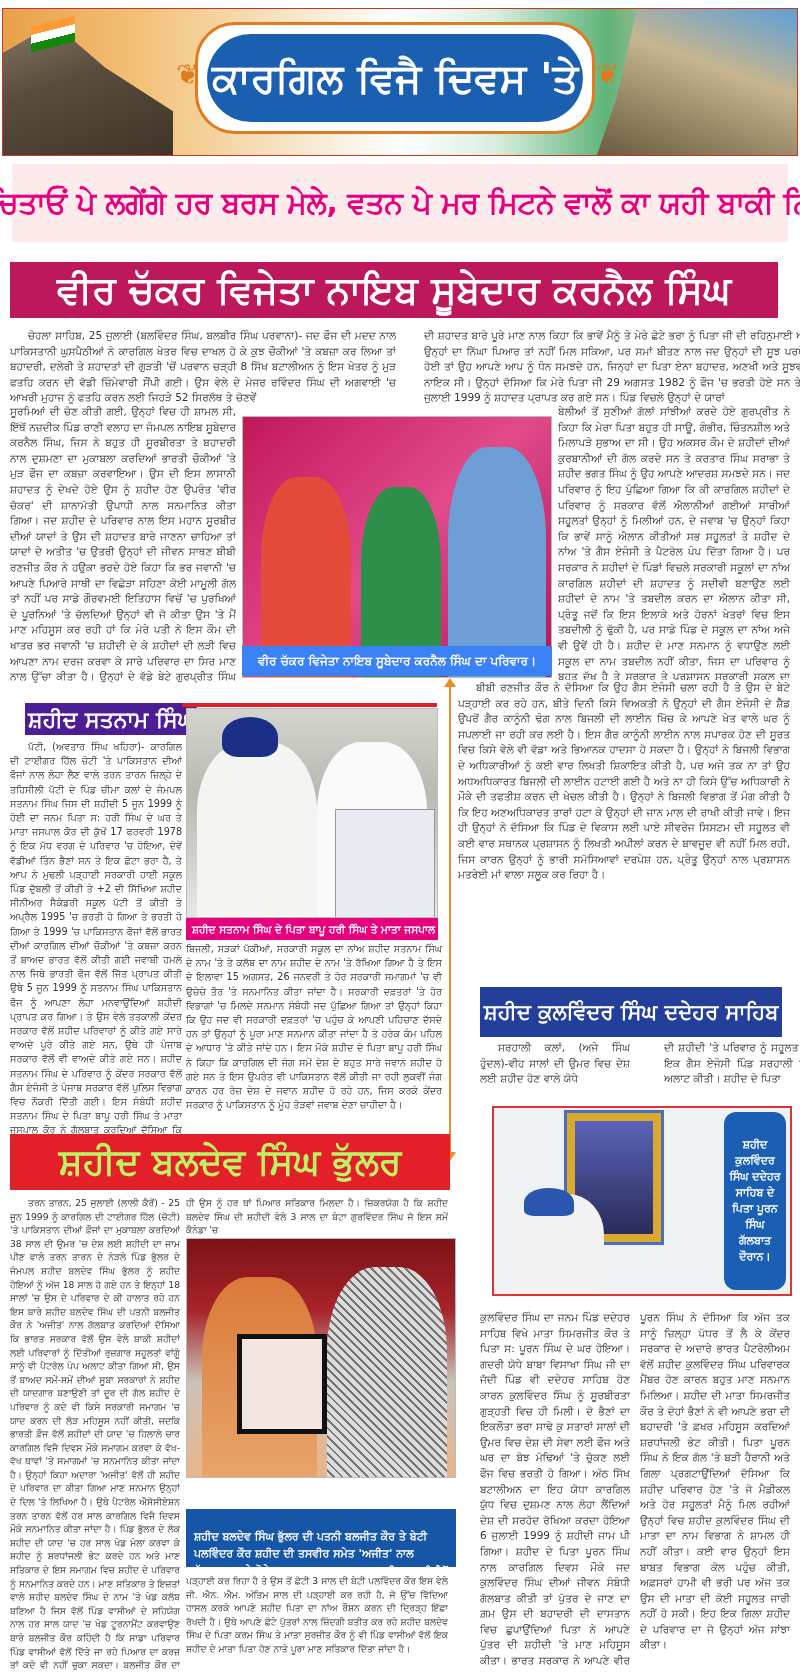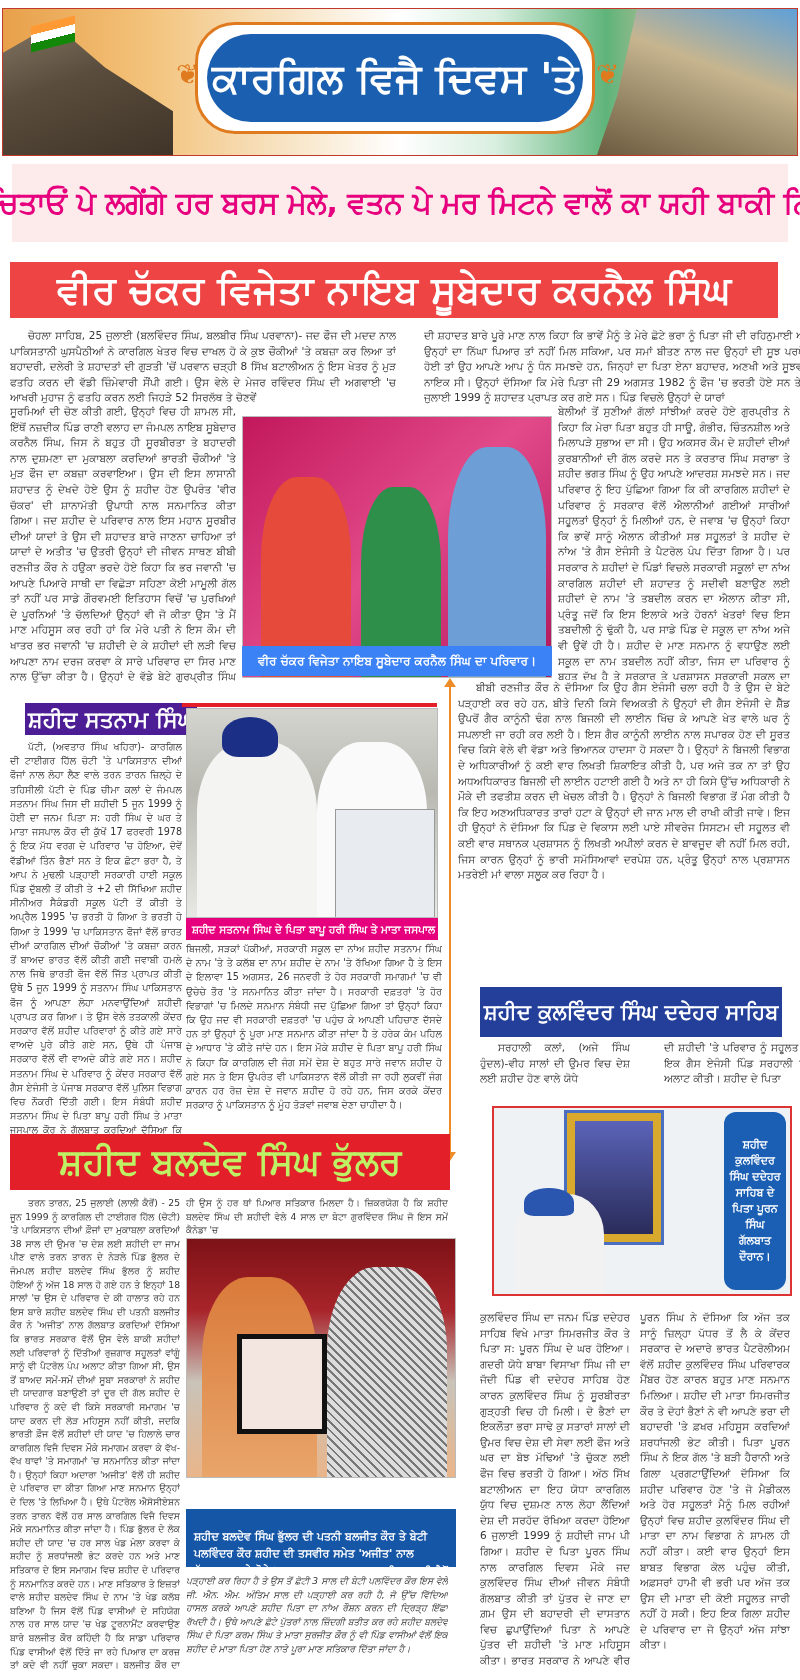--- a/index.html
+++ b/index.html
@@ -15,21 +15,21 @@
   .flag-l { left: 28px; top: 12px; width: 44px; height: 26px; background: linear-gradient(180deg, #ff9933 33%, #fff 33% 66%, #138808 66%); transform: skewY(-14deg); }
   .scene-r { right: 0; top: 0; width: 200px; height: 146px; background: linear-gradient(200deg, #5ea0d8 0%, #c6b58f 40%, #6b5a3e 100%); clip-path: polygon(20% 0, 100% 0, 100% 100%, 0 100%, 10% 60%); }
   #banner-frame { left: 195px; top: 22px; width: 400px; height: 112px; border: 3px solid #e07a1f; border-radius: 40px; background: #fff; }
   #banner-pill { left: 207px; top: 34px; width: 376px; height: 88px; background: #1b5fb0; border-radius: 44px; color: #fff; font-size: 40px; font-weight: bold; display: flex; align-items: center; justify-content: center; }
   .flourish { top: 58px; color: #e07a1f; font-size: 28px; }
 
   
   #tagline { left: 12px; top: 164px; width: 776px; height: 78px; background: #fdeaea; color: #e6007e; font-size: 30px; font-weight: bold; display: flex; align-items: center; justify-content: center; white-space: nowrap; letter-spacing: -0.5px; }
 
   
-  #veer-head { left: 10px; top: 262px; width: 768px; height: 56px; background: #ef4444; color: #fff; font-size: 38px; font-weight: bold; display: flex; align-items: center; justify-content: center; white-space: nowrap; }
+  #veer-head { left: 10px; top: 262px; width: 768px; height: 56px; background: #be185d; color: #fff; font-size: 38px; font-weight: bold; display: flex; align-items: center; justify-content: center; white-space: nowrap; }
 
   
   .photo { overflow: hidden; border: 1px solid #bbb; }
   #photo-family { left: 242px; top: 416px; width: 310px; height: 262px; background: linear-gradient(135deg, #c2185b, #e24a8a 50%, #b0155a); }
   .person { position: absolute; bottom: 0; border-radius: 40% 40% 0 0; }
   #family-caption { left: 242px; top: 646px; width: 310px; height: 30px; background: #3b82f6; color: #fff; font-size: 12px; font-weight: bold; display: flex; align-items: center; justify-content: center; white-space: nowrap; }
 
   #satnam-head { left: 25px; top: 703px; width: 172px; height: 32px; background: #4c1d95; color: #fff; font-size: 22px; font-weight: bold; display: flex; align-items: center; justify-content: center; }
   #satnam-redline { left: 182px; top: 703px; width: 255px; height: 4px; background: #e3202a; }
   #photo-satnam { left: 186px; top: 708px; width: 252px; height: 210px; background: linear-gradient(180deg, #d5d5d0 0%, #b9b9b2 40%, #e8e8e4 100%); }
@@ -128,26 +128,26 @@
 </div>
 <div class="abs txt" style="left:640px; top:1310px; width:150px; height:360px; font-size:10.5px;">
   <p style="text-indent:0">ਪੂਰਨ ਸਿੰਘ ਨੇ ਦੱਸਿਆ ਕਿ ਅੱਜ ਤਕ ਸਾਨੂੰ ਜ਼ਿਲ੍ਹਾ ਪੱਧਰ ਤੋਂ ਲੈ ਕੇ ਕੇਂਦਰ ਸਰਕਾਰ ਦੇ ਅਦਾਰੇ ਭਾਰਤ ਪੈਟਰੋਲੀਅਮ ਵੱਲੋਂ ਸ਼ਹੀਦ ਕੁਲਵਿੰਦਰ ਸਿੰਘ ਪਰਿਵਾਰਕ ਮੈਂਬਰ ਹੋਣ ਕਾਰਨ ਬਹੁਤ ਮਾਣ ਸਨਮਾਨ ਮਿਲਿਆ। ਸ਼ਹੀਦ ਦੀ ਮਾਤਾ ਸਿਮਰਜੀਤ ਕੌਰ ਤੇ ਦੋਹਾਂ ਭੈਣਾਂ ਨੇ ਵੀ ਆਪਣੇ ਭਰਾ ਦੀ ਬਹਾਦਰੀ 'ਤੇ ਫ਼ਖਰ ਮਹਿਸੂਸ ਕਰਦਿਆਂ ਸ਼ਰਧਾਂਜਲੀ ਭੇਟ ਕੀਤੀ। ਪਿਤਾ ਪੂਰਨ ਸਿੰਘ ਨੇ ਇਕ ਗੱਲ 'ਤੇ ਬੜੀ ਹੈਰਾਨੀ ਅਤੇ ਗਿਲਾ ਪ੍ਰਗਟਾਉਂਦਿਆਂ ਦੱਸਿਆ ਕਿ ਸ਼ਹੀਦ ਪਰਿਵਾਰ ਹੋਣ 'ਤੇ ਜੋ ਮੈਡੀਕਲ ਅਤੇ ਹੋਰ ਸਹੂਲਤਾਂ ਮੈਨੂੰ ਮਿਲ ਰਹੀਆਂ ਉਨ੍ਹਾਂ ਵਿਚ ਸ਼ਹੀਦ ਕੁਲਵਿੰਦਰ ਸਿੰਘ ਦੀ ਮਾਤਾ ਦਾ ਨਾਮ ਵਿਭਾਗ ਨੇ ਸ਼ਾਮਲ ਹੀ ਨਹੀਂ ਕੀਤਾ। ਕਈ ਵਾਰ ਉਨ੍ਹਾਂ ਇਸ ਬਾਬਤ ਵਿਭਾਗ ਕੋਲ ਪਹੁੰਚ ਕੀਤੀ, ਅਫ਼ਸਰਾਂ ਹਾਮੀ ਵੀ ਭਰੀ ਪਰ ਅੱਜ ਤਕ ਉਸ ਦੀ ਮਾਤਾ ਦੀ ਕੋਈ ਸਹੂਲਤ ਜਾਰੀ ਨਹੀਂ ਹੋ ਸਕੀ। ਇਹ ਇਕ ਗਿਲਾ ਸ਼ਹੀਦ ਦੇ ਪਰਿਵਾਰ ਦਾ ਜੋ ਉਨ੍ਹਾਂ ਅੱਜ ਸਾਂਝਾ ਕੀਤਾ।</p>
 </div>
 
 <div id="bal-head" class="abs">ਸ਼ਹੀਦ ਬਲਦੇਵ ਸਿੰਘ ਭੁੱਲਰ</div>
 <div class="abs txt" style="left:10px; top:1196px; width:170px; height:476px; font-size:9.2px; line-height:13.6px;">
   <p>ਤਰਨ ਤਾਰਨ, 25 ਜੁਲਾਈ (ਲਾਲੀ ਕੈਰੋਂ) - 25 ਜੂਨ 1999 ਨੂੰ ਕਾਰਗਿਲ ਦੀ ਟਾਈਗਰ ਹਿੱਲ (ਚੋਟੀ) 'ਤੇ ਪਾਕਿਸਤਾਨ ਦੀਆਂ ਫ਼ੌਜਾਂ ਦਾ ਮੁਕਾਬਲਾ ਕਰਦਿਆਂ 38 ਸਾਲ ਦੀ ਉਮਰ 'ਚ ਦੇਸ਼ ਲਈ ਸ਼ਹੀਦੀ ਦਾ ਜਾਮ ਪੀਣ ਵਾਲੇ ਤਰਨ ਤਾਰਨ ਦੇ ਨੇੜਲੇ ਪਿੰਡ ਭੁੱਲਰ ਦੇ ਜੰਮਪਲ ਸ਼ਹੀਦ ਬਲਦੇਵ ਸਿੰਘ ਭੁੱਲਰ ਨੂੰ ਸ਼ਹੀਦ ਹੋਇਆਂ ਨੂੰ ਅੱਜ 18 ਸਾਲ ਹੋ ਗਏ ਹਨ ਤੇ ਇਨ੍ਹਾਂ 18 ਸਾਲਾਂ 'ਚ ਉਸ ਦੇ ਪਰਿਵਾਰ ਦੇ ਕੀ ਹਾਲਾਤ ਰਹੇ ਹਨ ਇਸ ਬਾਰੇ ਸ਼ਹੀਦ ਬਲਦੇਵ ਸਿੰਘ ਦੀ ਪਤਨੀ ਬਲਜੀਤ ਕੌਰ ਨੇ 'ਅਜੀਤ' ਨਾਲ ਗੱਲਬਾਤ ਕਰਦਿਆਂ ਦੱਸਿਆ ਕਿ ਭਾਰਤ ਸਰਕਾਰ ਵੱਲੋਂ ਉਸ ਵੇਲੇ ਬਾਕੀ ਸ਼ਹੀਦਾਂ ਲਈ ਪਰਿਵਾਰਾਂ ਨੂੰ ਦਿੱਤੀਆਂ ਰੁਜ਼ਗਾਰ ਸਹੂਲਤਾਂ ਵਾਂਗੂੰ ਸਾਨੂੰ ਵੀ ਪੈਟਰੋਲ ਪੰਪ ਅਲਾਟ ਕੀਤਾ ਗਿਆ ਸੀ, ਉਸ ਤੋਂ ਬਾਅਦ ਸਮੇਂ-ਸਮੇਂ ਦੀਆਂ ਸੂਬਾ ਸਰਕਾਰਾਂ ਨੇ ਸ਼ਹੀਦ ਦੀ ਯਾਦਗਾਰ ਬਣਾਉਣੀ ਤਾਂ ਦੂਰ ਦੀ ਗੱਲ ਸ਼ਹੀਦ ਦੇ ਪਰਿਵਾਰ ਨੂੰ ਕਦੇ ਵੀ ਕਿਸੇ ਸਰਕਾਰੀ ਸਮਾਗਮ 'ਚ ਯਾਦ ਕਰਨ ਦੀ ਲੋੜ ਮਹਿਸੂਸ ਨਹੀਂ ਕੀਤੀ, ਜਦਕਿ ਭਾਰਤੀ ਫ਼ੌਜ ਵੱਲੋਂ ਸ਼ਹੀਦਾਂ ਦੀ ਯਾਦ 'ਚ ਹਿਲਾਲੇ ਚਾਰ ਕਾਰਗਿਲ ਵਿਜੈ ਦਿਵਸ ਮੌਕੇ ਸਮਾਗਮ ਕਰਵਾ ਕੇ ਵੱਖ-ਵੱਖ ਥਾਵਾਂ 'ਤੇ ਸਮਾਗਮਾਂ 'ਚ ਸਨਮਾਨਿਤ ਕੀਤਾ ਜਾਂਦਾ ਹੈ। ਉਨ੍ਹਾਂ ਕਿਹਾ ਅਦਾਰਾ 'ਅਜੀਤ' ਵੱਲੋਂ ਹੀ ਸ਼ਹੀਦ ਦੇ ਪਰਿਵਾਰ ਦਾ ਕੀਤਾ ਗਿਆ ਮਾਣ ਸਨਮਾਨ ਉਨ੍ਹਾਂ ਦੇ ਦਿਲ 'ਤੇ ਲਿਖਿਆ ਹੈ। ਉਥੇ ਪੈਟਰੋਲ ਐਸੋਸੀਏਸ਼ਨ ਤਰਨ ਤਾਰਨ ਵੱਲੋਂ ਹਰ ਸਾਲ ਕਾਰਗਿਲ ਵਿਜੈ ਦਿਵਸ ਮੌਕੇ ਸਨਮਾਨਿਤ ਕੀਤਾ ਜਾਂਦਾ ਹੈ। ਪਿੰਡ ਭੁੱਲਰ ਦੇ ਲੋਕ ਸ਼ਹੀਦ ਦੀ ਯਾਦ 'ਚ ਹਰ ਸਾਲ ਖੇਡ ਮੇਲਾ ਕਰਵਾ ਕੇ ਸ਼ਹੀਦ ਨੂੰ ਸ਼ਰਧਾਂਜਲੀ ਭੇਟ ਕਰਦੇ ਹਨ ਅਤੇ ਮਾਣ ਸਤਿਕਾਰ ਦੇ ਇਸ ਸਮਾਗਮ ਵਿਚ ਸ਼ਹੀਦ ਦੇ ਪਰਿਵਾਰ ਨੂੰ ਸਨਮਾਨਿਤ ਕਰਦੇ ਹਨ। ਮਾਣ ਸਤਿਕਾਰ ਤੇ ਇਜ਼ਤਾਂ ਵਾਲੇ ਸ਼ਹੀਦ ਬਲਦੇਵ ਸਿੰਘ ਦੇ ਨਾਮ 'ਤੇ ਖੇਡ ਕਲੱਬ ਬਣਿਆ ਹੈ ਜਿਸ ਵੱਲੋਂ ਪਿੰਡ ਵਾਸੀਆਂ ਦੇ ਸਹਿਯੋਗ ਨਾਲ ਹਰ ਸਾਲ ਯਾਦ 'ਚ ਖੇਡ ਟੂਰਨਾਮੈਂਟ ਕਰਵਾਉਣ ਬਾਰੇ ਬਲਜੀਤ ਕੌਰ ਕਹਿੰਦੀ ਹੈ ਕਿ ਸਾਡਾ ਪਰਿਵਾਰ ਪਿੰਡ ਵਾਸੀਆਂ ਵੱਲੋਂ ਦਿੱਤੇ ਜਾ ਰਹੇ ਪਿਆਰ ਦਾ ਕਰਜ਼ ਤਾਂ ਕਦੇ ਵੀ ਨਹੀਂ ਚੁਕਾ ਸਕਦਾ। ਬਲਜੀਤ ਕੌਰ ਦਾ ਕਹਿਣਾ ਹੈ ਕਿ ਇਕ ਸ਼ਹੀਦ ਦੀ ਪਤਨੀ ਹੋਣ ਨਾਤੇ ਉਨ੍ਹਾਂ ਨੂੰ ਕਿਸੇ ਵੀ ਦਫਤਰ ਜਾਂ ਅਦਾਰੇ 'ਚ ਕੰਮ ਪ੍ਰਤੀ ਕੋਈ ਮੁਸ਼ਕਿਲ ਜਾਂ ਪ੍ਰੇਸ਼ਾਨੀ ਨਹੀਂ ਆਉਂਦੀ, ਬਲਕਿ ਸ਼ਹੀਦ ਦਾ ਨਾਮ ਲੈਂਦਿਆਂ</p>
 </div>
 <div class="abs txt" style="left:186px; top:1196px; width:262px; height:40px; font-size:9.2px; line-height:13.6px;">
-  <p style="text-indent:0">ਹੀ ਉਸ ਨੂੰ ਹਰ ਥਾਂ ਪਿਆਰ ਸਤਿਕਾਰ ਮਿਲਦਾ ਹੈ। ਜ਼ਿਕਰਯੋਗ ਹੈ ਕਿ ਸ਼ਹੀਦ ਬਲਦੇਵ ਸਿੰਘ ਦੀ ਸ਼ਹੀਦੀ ਵੇਲੇ 4 ਸਾਲ ਦਾ ਬੇਟਾ ਗੁਰਵਿੰਦਰ ਸਿੰਘ ਜੋ ਇਸ ਸਮੇਂ ਕੈਨੇਡਾ 'ਚ</p>
+  <p style="text-indent:0">ਹੀ ਉਸ ਨੂੰ ਹਰ ਥਾਂ ਪਿਆਰ ਸਤਿਕਾਰ ਮਿਲਦਾ ਹੈ। ਜ਼ਿਕਰਯੋਗ ਹੈ ਕਿ ਸ਼ਹੀਦ ਬਲਦੇਵ ਸਿੰਘ ਦੀ ਸ਼ਹੀਦੀ ਵੇਲੇ 3 ਸਾਲ ਦਾ ਬੇਟਾ ਗੁਰਵਿੰਦਰ ਸਿੰਘ ਜੋ ਇਸ ਸਮੇਂ ਕੈਨੇਡਾ 'ਚ</p>
 </div>
 <div id="photo-bal" class="abs photo">
   <div class="person" style="left:15px; width:115px; height:200px; background:linear-gradient(180deg,#d97a3a,#e9a56a);"></div>
   <div class="person" style="left:140px; width:120px; height:210px; background:repeating-linear-gradient(45deg,#ddd 0 4px,#777 4px 6px);"></div>
   <div style="position:absolute; left:50px; top:95px; width:90px; height:100px; background:#f3e6e0; border:5px solid #111;"></div>
 </div>
 <div id="bal-caption" class="abs">
   <span>ਸ਼ਹੀਦ ਬਲਦੇਵ ਸਿੰਘ ਭੁੱਲਰ ਦੀ ਪਤਨੀ ਬਲਜੀਤ ਕੌਰ ਤੇ ਬੇਟੀ ਪਲਵਿੰਦਰ ਕੌਰ ਸ਼ਹੀਦ ਦੀ ਤਸਵੀਰ ਸਮੇਤ 'ਅਜੀਤ' ਨਾਲ ਗੱਲਬਾਤ ਕਰਦੇ ਹੋਏ।</span>
   <span id="bal-credit">ਤਸਵੀਰ : ਲਾਲੀ ਕੈਰੋਂ</span>
 </div>
-<div class="abs txt" style="left:186px; top:1574px; width:262px; height:96px; font-size:9.2px; line-height:13.6px;font-style:italic;">
+<div class="abs txt" style="left:186px; top:1574px; width:262px; height:96px; font-size:9.2px; line-height:13.6px;">
   <p style="text-indent:0">ਪੜ੍ਹਾਈ ਕਰ ਰਿਹਾ ਹੈ ਤੇ ਉਸ ਤੋਂ ਛੋਟੀ 3 ਸਾਲ ਦੀ ਬੇਟੀ ਪਲਵਿੰਦਰ ਕੌਰ ਇਸ ਵੇਲੇ ਜੀ. ਐਨ. ਐਮ. ਅੰਤਿਮ ਸਾਲ ਦੀ ਪੜ੍ਹਾਈ ਕਰ ਰਹੀ ਹੈ, ਜੋ ਉੱਚ ਵਿੱਦਿਆ ਹਾਸਲ ਕਰਕੇ ਆਪਣੇ ਸ਼ਹੀਦ ਪਿਤਾ ਦਾ ਨਾਂਅ ਰੌਸ਼ਨ ਕਰਨ ਦੀ ਦ੍ਰਿੜ੍ਹ ਇੱਛਾ ਰੱਖਦੀ ਹੈ। ਉਥੇ ਆਪਣੇ ਛੋਟੇ ਪੁੱਤਰਾਂ ਨਾਲ ਜ਼ਿੰਦਗੀ ਬਤੀਤ ਕਰ ਰਹੇ ਸ਼ਹੀਦ ਬਲਦੇਵ ਸਿੰਘ ਦੇ ਪਿਤਾ ਕਰਮ ਸਿੰਘ ਤੇ ਮਾਤਾ ਸੁਰਜੀਤ ਕੌਰ ਨੂੰ ਵੀ ਪਿੰਡ ਵਾਸੀਆਂ ਵੱਲੋਂ ਇਕ ਸ਼ਹੀਦ ਦੇ ਮਾਤਾ ਪਿਤਾ ਹੋਣ ਨਾਤੇ ਪੂਰਾ ਮਾਣ ਸਤਿਕਾਰ ਦਿੱਤਾ ਜਾਂਦਾ ਹੈ।</p>
 </div>
 
 </body></html>

